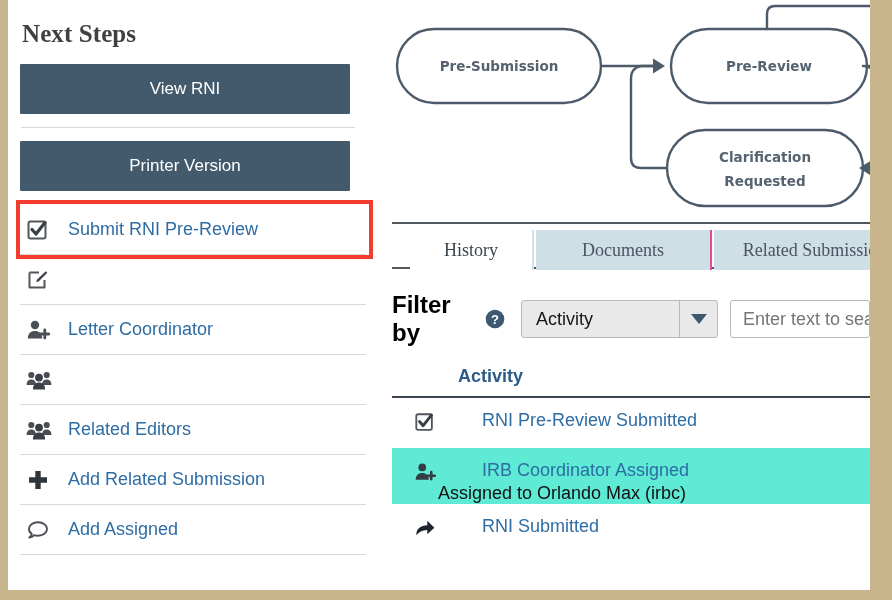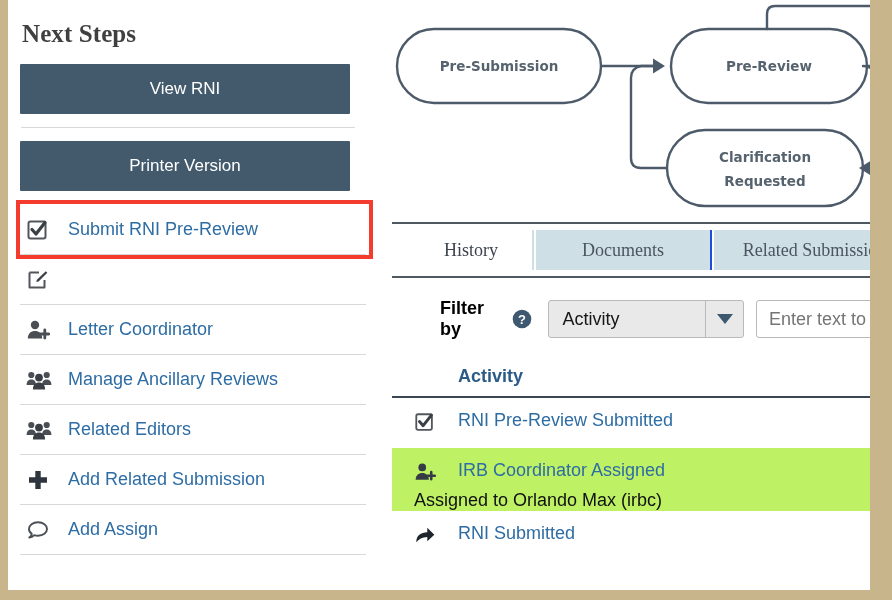--- a/index.html
+++ b/index.html
@@ -119,64 +119,63 @@
     font-weight: bold;
     font-size: 13.5px;
     fill: #56636e;
   }
 
   
   #tabstrip {
     position: absolute;
     left: 12px; top: 222px;
     right: 0;
-    height: 56px;
+    height: 47px;
     border-bottom: 2px solid #50585f;
   }
   #tabstrip:before {
     content:"";
     position:absolute;
     left:0; top:0; right:0;
     height:2px; background:#50585f;
   }
   .tab {
     position: absolute;
     top: 8px;
     height: 40px;
     line-height: 40px;
     text-align: center;
     font-family: "Liberation Serif", serif;
     font-size: 18px;
     color: #4a5560;
     background: #cfdfe6;
-    border-right: 2px solid #1d4ed8;
+    border-right: 2px solid #ec4899;
     cursor: pointer;
     white-space: nowrap;
     overflow: hidden;
   }
   .tab.active {
     background: #ffffff;
     color: #3c464f;
     border-right: 2px solid #cfdfe6;
   }
 
   
   #filter-row {
     position: absolute;
     left: 12px; top: 296px;
     height: 46px;
     display: flex;
     align-items: center;
   }
   #filter-label {
-    font-size: 18px;
+    font-size: 24px;
     font-weight: bold;
     color: #000000;
     margin-right: 8px;
-    margin-left: 48px;
   }
   #help-icon {
     width: 20px; height: 20px;
     margin-right: 16px;
     display: inline-block;
   }
   #filter-select {
     position: relative;
     width: 216px; height: 38px;
     background: #e9e9e9;
@@ -229,42 +228,43 @@
     font-size: 18px;
     font-weight: bold;
     color: #2b5c88;
     padding-left: 66px;
   }
   .act-row {
     display: flex;
     align-items: flex-start;
     min-height: 50px;
     padding-top: 12px;
-  }
-  .act-row.selected { background: #bef264; }
+    gap: 24px;
+  }
+  .act-row.selected { background: #5eead4; }
   .act-icon {
     width: 66px;
     min-width: 66px;
     padding-left: 22px;
     color: #313a43;
     display: flex;
     align-items: flex-start;
     padding-top: 1px;
   }
   .act-main { flex: 1; }
   .act-link {
     font-size: 18px;
     color: #2e6da4;
     cursor: pointer;
     white-space: nowrap;
   }
   .act-note {
     font-size: 18px;
     color: #111111;
-    margin-top: 9px;
+    margin-top: 2px;
     margin-left: -44px;
     white-space: nowrap;
   }
 </style>
 </head>
 <body>
 
 <div id="page">
   <div id="canvas">
 
@@ -314,21 +314,20 @@
           <span class="action-icon">
             <svg width="26" height="24" viewBox="0 0 26 24">
               <circle cx="5.3" cy="7" r="3.1" fill="#4a4f56"></circle>
               <path d="M0.6 17 C0.6 13.3 2.7 11.6 5.3 11.6 C7.9 11.6 10 13.3 10 17 Z" fill="#4a4f56"></path>
               <circle cx="20.7" cy="7" r="3.1" fill="#4a4f56"></circle>
               <path d="M16 17 C16 13.3 18.1 11.6 20.7 11.6 C23.3 11.6 25.4 13.3 25.4 17 Z" fill="#4a4f56"></path>
               <circle cx="13" cy="9.6" r="3.9" fill="#3a3f45"></circle>
               <path d="M6.9 21.5 C6.9 16.8 9.5 14.6 13 14.6 C16.5 14.6 19.1 16.8 19.1 21.5 Z" fill="#3a3f45"></path>
             </svg>
           </span>
-          <span class="action-label">Manage Ancillary Reviews</span>
         </div>
 
         <div class="action-row">
           <span class="action-icon">
             <svg width="26" height="24" viewBox="0 0 26 24">
               <circle cx="5.3" cy="7" r="3.1" fill="#4a4f56"></circle>
               <path d="M0.6 17 C0.6 13.3 2.7 11.6 5.3 11.6 C7.9 11.6 10 13.3 10 17 Z" fill="#4a4f56"></path>
               <circle cx="20.7" cy="7" r="3.1" fill="#4a4f56"></circle>
               <path d="M16 17 C16 13.3 18.1 11.6 20.7 11.6 C23.3 11.6 25.4 13.3 25.4 17 Z" fill="#4a4f56"></path>
               <circle cx="13" cy="9.6" r="3.9" fill="#3a3f45"></circle>
@@ -346,21 +345,21 @@
           </span>
           <span class="action-label">Add Related Submission</span>
         </div>
 
         <div class="action-row">
           <span class="action-icon">
             <svg width="24" height="24" viewBox="0 0 24 24">
               <path d="M12 4.3 C17.2 4.3 21 7.3 21 11 C21 14.7 17.2 17.7 12 17.7 C10.6 17.7 9.3 17.5 8.2 17.1 C6.8 18.6 5.1 19.4 3.3 19.6 C4.6 18.6 5.5 17.3 5.8 15.9 C4.1 14.7 3 13 3 11 C3 7.3 6.8 4.3 12 4.3 Z" fill="none" stroke="#4a4f56" stroke-width="1.9" stroke-linejoin="round"></path>
             </svg>
           </span>
-          <span class="action-label">Add Assign</span>
+          <span class="action-label">Add Assigned</span>
         </div>
 
       </div>
     </div>
 
     <div id="right-col">
 
       <div id="workflow">
         <svg width="490" height="218" viewBox="0 0 490 218">
           <g fill="none" stroke="#4c5a69" stroke-width="2.4" stroke-linejoin="round" stroke-linecap="round">

